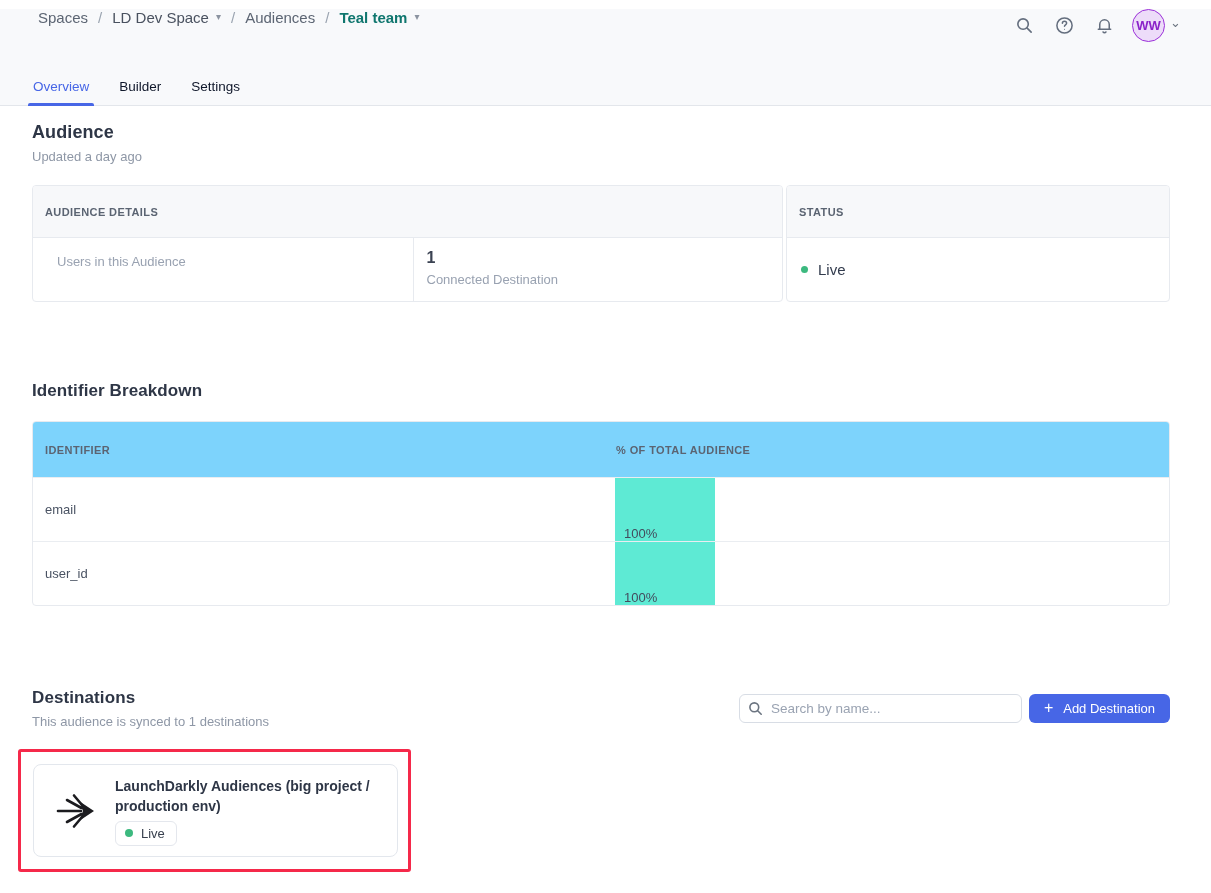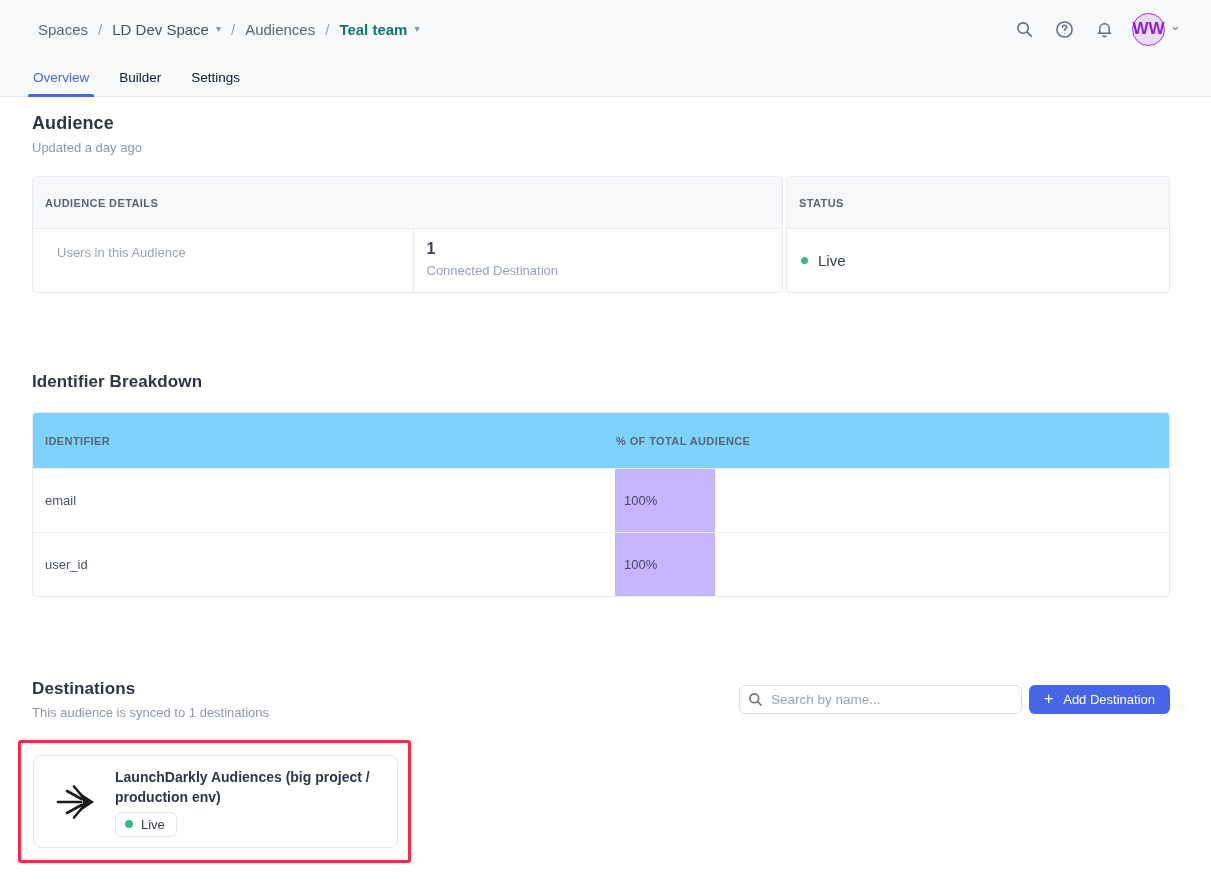--- a/index.html
+++ b/index.html
@@ -1,32 +1,32 @@
 <!DOCTYPE html>
 <html><head>
 <meta charset="utf-8">
 <style>
   * { margin:0; padding:0; box-sizing:border-box; }
   html,body { width:1211px; background:#ffffff; font-family:"Liberation Sans", sans-serif; }
   body { height:893px; position:relative; overflow:hidden; }
 
   
-  .top-header { height:58px; background:#f8f9fb; display:flex; align-items:center; justify-content:space-between; padding:0 30px 0 38px; }
+  .top-header { height:58px; background:#f8f9fb; display:flex; align-items:flex-start; justify-content:space-between; padding:0 30px 0 38px;margin-top:9px; }
   .breadcrumb { display:flex; align-items:center; font-size:15px; gap:10px; }
   .bc-link { color:#5c6573; cursor:pointer; }
   .bc-sep { color:#9aa3b0; }
   .bc-mid { color:#49515f; }
   .bc-current { color:#0f766e; font-weight:700; }
   .bc-caret { color:#8b93a0; font-size:10px; margin-left:7px; position:relative; top:-1px; }
   .bc-item { display:flex; align-items:center; cursor:pointer; }
 
   .header-actions { display:flex; align-items:center; }
   .hicon { width:20px; height:20px; margin-left:20px; color:#646e7e; cursor:pointer; display:flex; align-items:center; justify-content:center; }
   .hicon svg { width:19px; height:19px; }
-  .avatar { width:33px; height:33px; border-radius:50%; background:#eddcf9; border:1.5px solid #9b30d9; color:#8b23c9; font-weight:700; font-size:17px; display:flex; align-items:center; justify-content:center; margin-left:18px; cursor:pointer; }
+  .avatar { width:33px; height:33px; border-radius:50%; background:#eddcf9; border:1.5px solid #9b30d9; color:#8b23c9; font-weight:700; font-size:13px; display:flex; align-items:center; justify-content:center; margin-left:18px; cursor:pointer; }
   .avatar-chevron { color:#6b7480; font-size:13px; margin-left:5px; cursor:pointer; line-height:10px; position:relative; top:-3px; }
 
   
   .tab-bar { height:39px; background:#f8f9fb; border-bottom:1px solid #e3e6eb; display:flex; align-items:stretch; padding-left:28px; }
   .tab { position:relative; display:flex; align-items:center; padding:0 5px; margin-right:20px; font-size:13.5px; color:#0f172a; cursor:pointer; }
   .tab.active { color:#4766e6; }
   .tab.active::after { content:""; position:absolute; left:0; right:0; bottom:-1px; height:3px; background:#4766e6; border-radius:2px 2px 0 0; }
 
   
   main { padding:16px 41px 0 32px; }
@@ -50,21 +50,21 @@
   .status-text { font-size:15px; color:#323b4d; }
 
   
   .section-identifiers { margin-top:79px; }
   .id-table { margin-top:20px; border:1px solid #e7eaef; border-radius:4px; overflow:hidden; }
   .id-head { position:relative; background:#7dd3fc; height:55px; display:flex; align-items:center; font-size:11px; font-weight:700; letter-spacing:0.4px; color:#5b6472; }
   .id-head .c1 { padding-left:12px; }
   .id-head .c2 { position:absolute; left:583px; }
   .id-row { position:relative; height:64px; border-top:1px solid #eaedf1; display:flex; align-items:center; }
   .id-name { padding-left:12px; font-size:13px; color:#4a5363; }
-  .pct-bar { position:absolute; left:582px; top:0; bottom:0; background:#c4b5fd; display:flex; align-items:center; }
+  .pct-bar { position:absolute; left:582px; top:0; bottom:0; background:#5eead4; display:flex; align-items:flex-end; }
   .pct-label { font-size:13px; color:#434c5e; padding-left:9px; }
 
   
   .section-destinations { margin-top:82px; }
   .dest-header-row { display:flex; justify-content:space-between; align-items:center; }
   .dest-controls { display:flex; align-items:center; gap:7px; }
   .search-box { position:relative; width:283px; }
   .search-box input { width:283px; height:29px; border:1px solid #d8dde5; border-radius:6px; background:#fff; padding:0 10px 0 31px; font-size:13.5px; color:#3b4252; font-family:"Liberation Sans", sans-serif; outline:none; }
   .search-box input::placeholder { color:#9aa3b2; }
   .search-box .sicon { position:absolute; left:9px; top:7px; width:15px; height:15px; color:#6b7480; }

